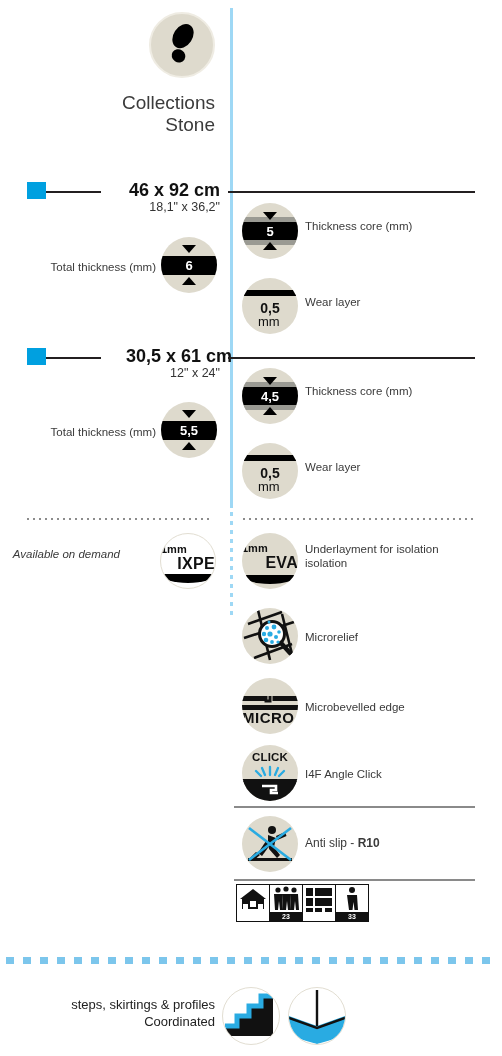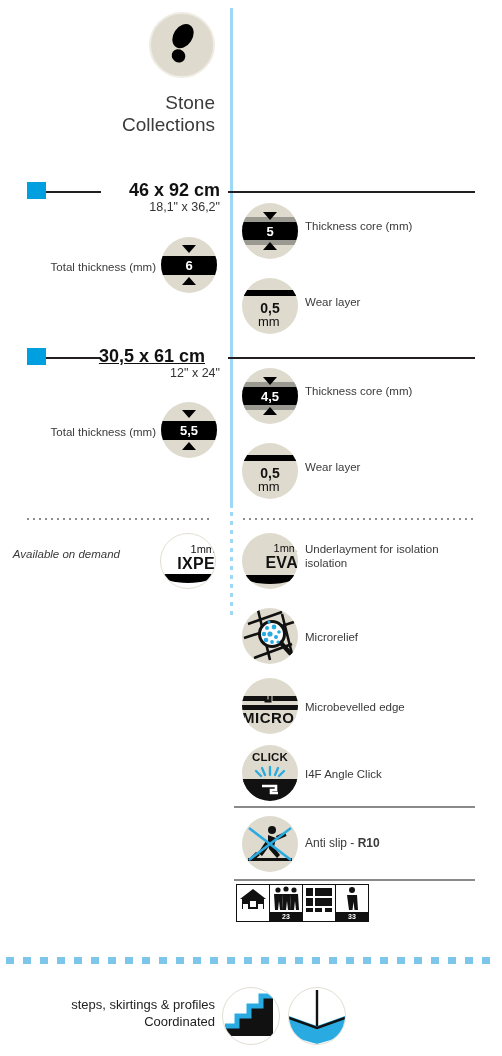--- a/index.html
+++ b/index.html
@@ -47,21 +47,21 @@
     font-weight:bold;font-size:13px;}
   .tri-d{position:absolute;left:50%;transform:translateX(-50%);
     width:0;height:0;border-left:7px solid transparent;border-right:7px solid transparent;border-top:8px solid #000;}
   .tri-u{position:absolute;left:50%;transform:translateX(-50%);
     width:0;height:0;border-left:7px solid transparent;border-right:7px solid transparent;border-bottom:8px solid #000;}
 
   .wear-bar{position:absolute;left:2px;top:12px;width:52px;height:6px;background:#000;}
   .wear-num{position:absolute;left:0;top:22px;width:100%;text-align:center;font-weight:bold;font-size:14px;color:#111;}
   .wear-mm{position:absolute;left:16px;top:36px;width:100%;text-align:left;font-size:13px;color:#111;}
 
-  .u-mm{position:absolute;left:0;top:9px;width:100%;text-align:right;font-size:11px;color:#111;}
+  .u-mm{position:absolute;left:0;top:9px;width:100%;text-align:left;font-size:11px;color:#111;font-weight:bold;}
   .u-name{position:absolute;left:0;top:21px;width:100%;text-align:right;font-size:16px;font-weight:bold;color:#111;letter-spacing:.3px;}
   .u-bar{position:absolute;left:0;bottom:5px;width:100%;height:9px;background:#000;}
   .u-bar.curve{border-radius:0 0 28px 28px / 0 0 9px 9px;}
 
   .avail{position:absolute;font-size:11.5px;color:#3a3a3a;text-align:right;font-style:italic;}
 
   
   .dotsep{position:absolute;height:2px;
     background-image:linear-gradient(to right,#8c8c8c 36%,rgba(255,255,255,0) 0%);
     background-size:6px 2px;background-repeat:repeat-x;}
@@ -97,22 +97,22 @@
     <div class="ring"></div>
     <svg width="40" height="44" viewBox="0 0 40 44">
       <g transform="rotate(33 20 22)">
         <ellipse cx="16" cy="14" rx="9.5" ry="13" fill="#000"></ellipse>
         <ellipse cx="23" cy="33" rx="7" ry="6.5" fill="#000"></ellipse>
       </g>
     </svg>
   </div>
 
   <div class="brandline">
+    <div>Collections</div>
     <div>Stone</div>
-    <div>Collections</div>
   </div>
 
   <div class="sq" style="left:27px;top:182px;"></div>
   <div class="rule-left" style="left:46px;top:191px;width:55px;"></div>
   <div class="size-cm" style="left:60px;top:180px;width:160px;">46 x 92 cm</div>
   <div class="size-in" style="left:60px;top:200px;width:160px;">18,1" x 36,2"</div>
   <div class="rule-right" style="left:228px;top:191px;width:247px;"></div>
 
   <div class="lbl" style="left:0px;top:261px;width:156px;">Total thickness (mm)</div>
   <div class="badge beige" style="left:161px;top:237px;">
@@ -134,21 +134,21 @@
 
   <div class="badge beige" style="left:242px;top:278px;">
     <div class="wear-bar"></div>
     <div class="wear-num">0,5</div>
     <div class="wear-mm">mm</div>
   </div>
   <div class="rlbl" style="left:305px;top:295px;width:175px;">Wear layer</div>
 
   <div class="sq" style="left:27px;top:348px;"></div>
   <div class="rule-left" style="left:46px;top:357px;width:55px;"></div>
-  <div class="size-cm" style="left:35px;top:346px;width:170px;text-decoration:underline;">30,5 x 61 cm</div>
+  <div class="size-cm" style="left:62px;top:346px;width:170px;">30,5 x 61 cm</div>
   <div class="size-in" style="left:50px;top:366px;width:170px;">12" x 24"</div>
   <div class="rule-right" style="left:228px;top:357px;width:247px;"></div>
 
   <div class="lbl" style="left:0px;top:426px;width:156px;">Total thickness (mm)</div>
   <div class="badge beige" style="left:161px;top:402px;">
     <div class="band" style="top:19px;height:19px;"></div>
     <div class="tri-d" style="top:8px;"></div>
     <div class="tri-u" style="top:40px;"></div>
     <div class="bnum" style="top:21px;">5,5</div>
   </div>

